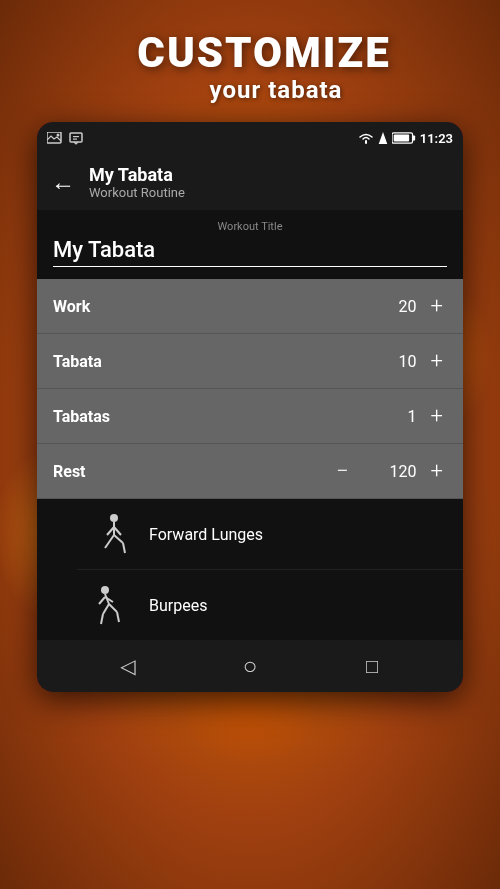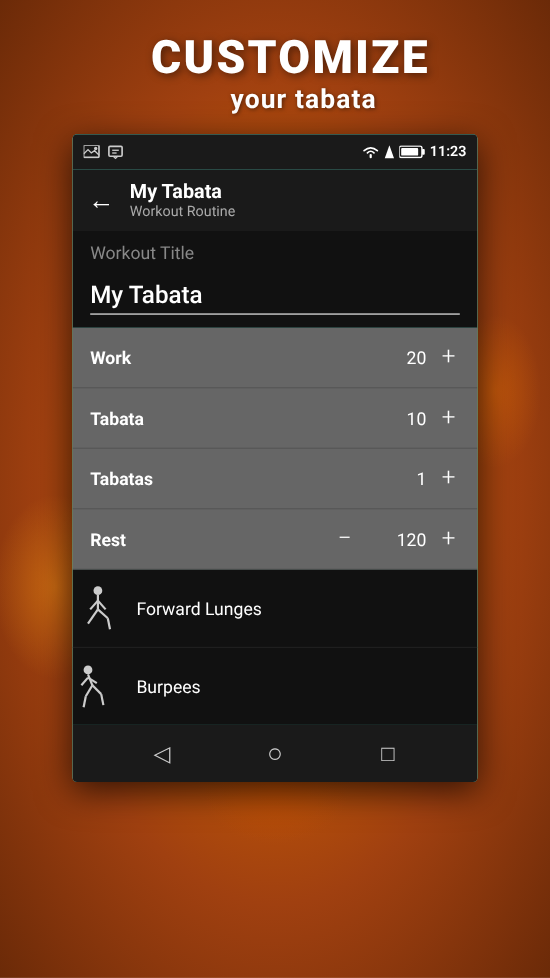--- a/index.html
+++ b/index.html
@@ -55,23 +55,23 @@
       color: #ffffff;
       letter-spacing: 1px;
       text-shadow: 1px 1px 4px rgba(0,0,0,0.5);
       margin-left: 24px;
     }
 
     .phone-container {
       position: relative;
       z-index: 1;
       margin: 18px auto 0;
-      width: 368px;
-      background: #5eead4;
-      border-radius: 4px;
+      width: 426px;
+      background: #b91c1c;
+      border-radius: 16px;
       overflow: hidden;
       box-shadow: 0 8px 32px rgba(0,0,0,0.7);
     }
 
     
     .status-bar {
       background: #1a1a1a;
       height: 32px;
       display: flex;
       align-items: center;
@@ -127,22 +127,23 @@
     }
 
     
     .workout-title-section {
       background: #111;
       padding: 10px 16px 12px;
     }
 
     .workout-title-label {
       color: #888;
-      font-size: 16px;
-      margin-bottom: 17px;
+      font-size: 11px;
+      margin-bottom: 4px;
+      text-align: center;
     }
 
     .workout-title-input {
       color: #fff;
       font-size: 22px;
       font-weight: 500;
       border-bottom: 1.5px solid #fff;
       padding-bottom: 4px;
       width: 100%;
     }
@@ -194,23 +195,24 @@
     }
 
     
     .exercise-section {
       background: #111;
     }
 
     .exercise-item {
       display: flex;
       align-items: center;
-      padding: 14px 2px;
+      padding: 14px 16px;
       border-bottom: 1px solid #222;
       gap: 14px;
+      margin-left: 40px;
     }
 
     .exercise-icon {
       width: 42px;
       height: 42px;
       flex-shrink: 0;
       display: flex;
       align-items: center;
       justify-content: center;
     }

